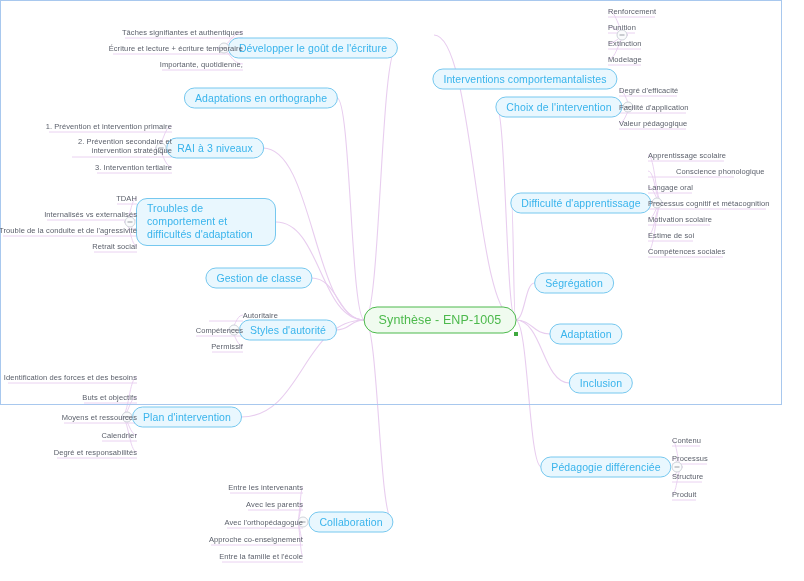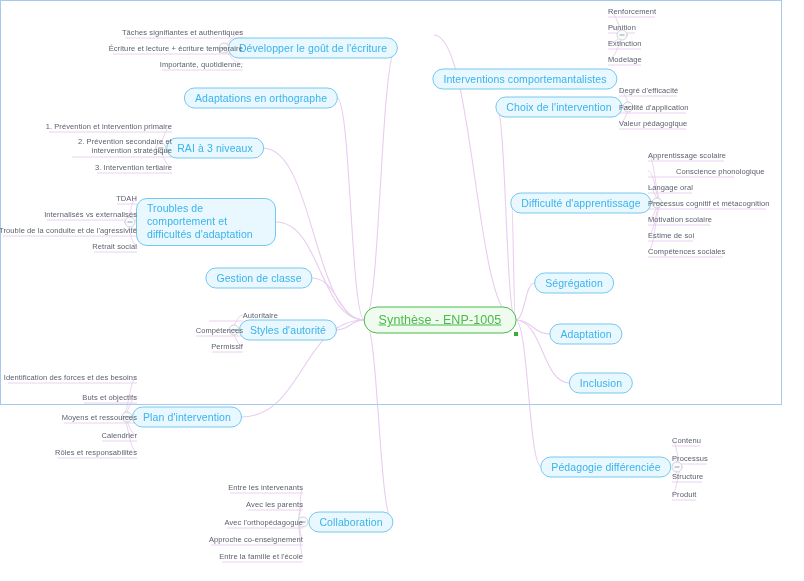--- a/index.html
+++ b/index.html
@@ -8,21 +8,21 @@
   #canvas{position:absolute;left:0;top:0;width:804px;height:581px;}
   svg.links{position:absolute;left:0;top:0;width:804px;height:581px;pointer-events:none;}
   .frame{position:absolute;left:0px;top:0px;width:782px;height:405px;
          border:1px solid #a8c8ee;box-sizing:border-box;background:transparent;}
   .node{position:absolute;transform:translate(-50%,-50%);white-space:nowrap;}
   .pill{display:inline-block;padding:3px 10px 4px 10px;border-radius:11px;
         border:1px solid #76c8ef;background:#e9f7fe;color:#39b4ec;
         font-size:10.5px;line-height:12px;letter-spacing:.1px;}
   .pill.two-line{white-space:normal;width:118px;text-align:left;line-height:13px;}
   .root .pill{border:1.6px solid #4cb94c;background:#f0fbef;color:#4cb94c;
-        font-size:12.5px;padding:6px 14px 7px 14px;border-radius:15px;text-decoration:underline;}
+        font-size:12.5px;padding:6px 14px 7px 14px;border-radius:15px;}
   .leafnode{position:absolute;transform:translate(0,-50%);white-space:nowrap;
         font-size:7.5px;line-height:9px;color:#5a5f6a;letter-spacing:.1px;}
   .leafnode.r-align{transform:translate(-100%,-50%);text-align:right;}
   .leafnode.wrap{white-space:normal;width:100px;}
   .toggle{position:absolute;width:9px;height:9px;border-radius:50%;
         border:1px solid #cfd4da;background:#fafbfc;transform:translate(-50%,-50%);}
   .toggle:after{content:"";position:absolute;left:2px;top:3.5px;width:5px;height:1px;background:#9aa0a6;}
   .res-dot{position:absolute;width:4px;height:4px;background:#3fa93f;transform:translate(-50%,-50%);}
 </style>
 </head>
@@ -154,21 +154,21 @@
       <div class="toggle" style="left: 234px; top: 330px;"></div>
       <div class="leafnode r-align" style="left: 243px; top: 315px; margin-left: 35px;">Autoritaire</div>
       <div class="leafnode r-align" style="left: 243px; top: 330px;">Compétences</div>
       <div class="leafnode r-align" style="left: 243px; top: 346px;">Permissif</div>
       <div class="node" style="left: 187px; top: 417px;"><span class="pill">Plan d'intervention</span></div>
       <div class="toggle" style="left: 127px; top: 417px;"></div>
       <div class="leafnode r-align" style="left: 137px; top: 377px;">Identification des forces et des besoins</div>
       <div class="leafnode r-align" style="left: 137px; top: 397px;">Buts et objectifs</div>
       <div class="leafnode r-align" style="left: 137px; top: 417px;">Moyens et ressources</div>
       <div class="leafnode r-align" style="left: 137px; top: 435px;">Calendrier</div>
-      <div class="leafnode r-align" style="left: 137px; top: 452px;">Rôles et responsabilités</div>
+      <div class="leafnode r-align" style="left: 137px; top: 452px;">Degré et responsabilités</div>
       <div class="node" style="left: 351px; top: 522px;"><span class="pill">Collaboration</span></div>
       <div class="toggle" style="left: 303px; top: 522px;"></div>
       <div class="leafnode r-align" style="left: 303px; top: 487px;">Entre les intervenants</div>
       <div class="leafnode r-align" style="left: 303px; top: 504px;">Avec les parents</div>
       <div class="leafnode r-align" style="left: 303px; top: 522px;">Avec l'orthopédagogue</div>
       <div class="leafnode r-align" style="left: 303px; top: 539px;">Approche co-enseignement</div>
       <div class="leafnode r-align" style="left: 303px; top: 556px;">Entre la famille et l'école</div>
       <div class="node" style="left: 525px; top: 35px; margin-top: 44px;"><span class="pill">Interventions comportemantalistes</span></div>
       <div class="toggle" style="left: 622px; top: 35px;"></div>
       <div class="leafnode" style="left: 608px; top: 11px;">Renforcement</div>

